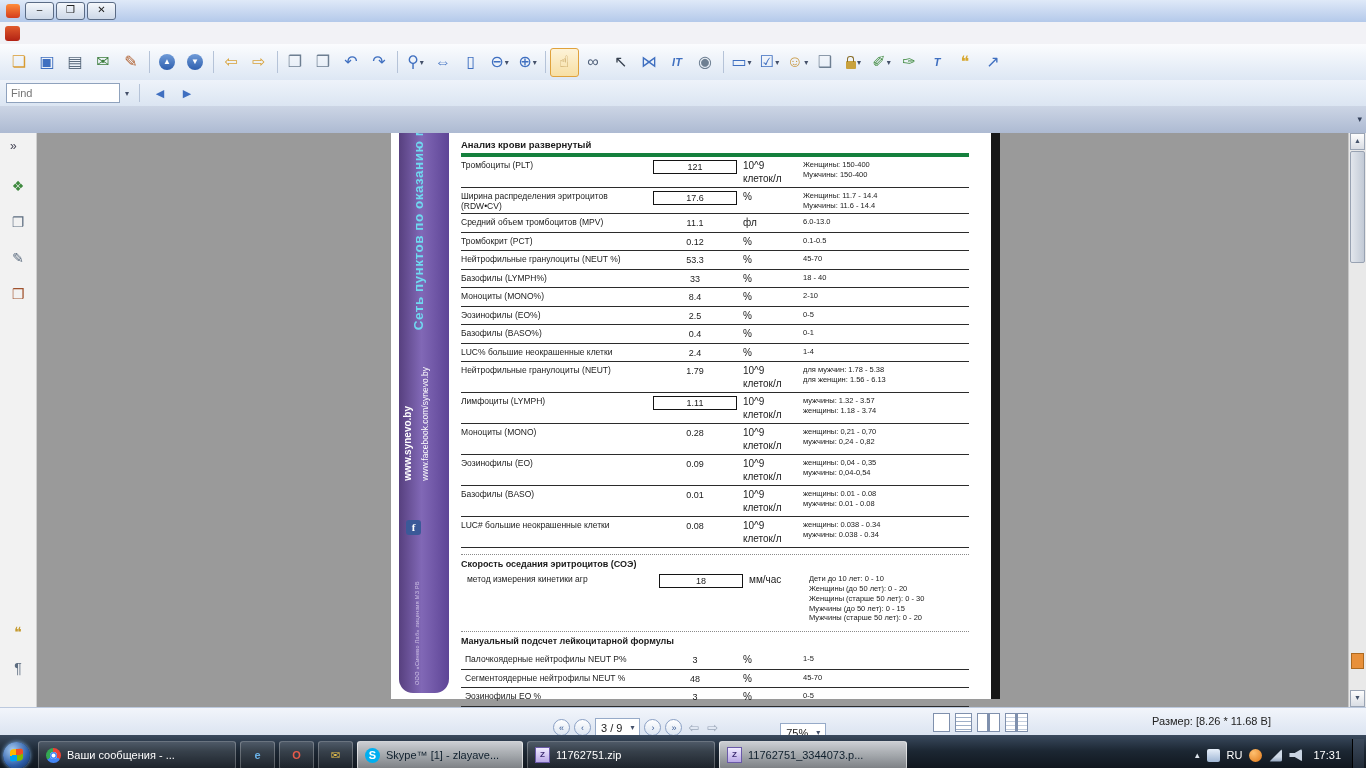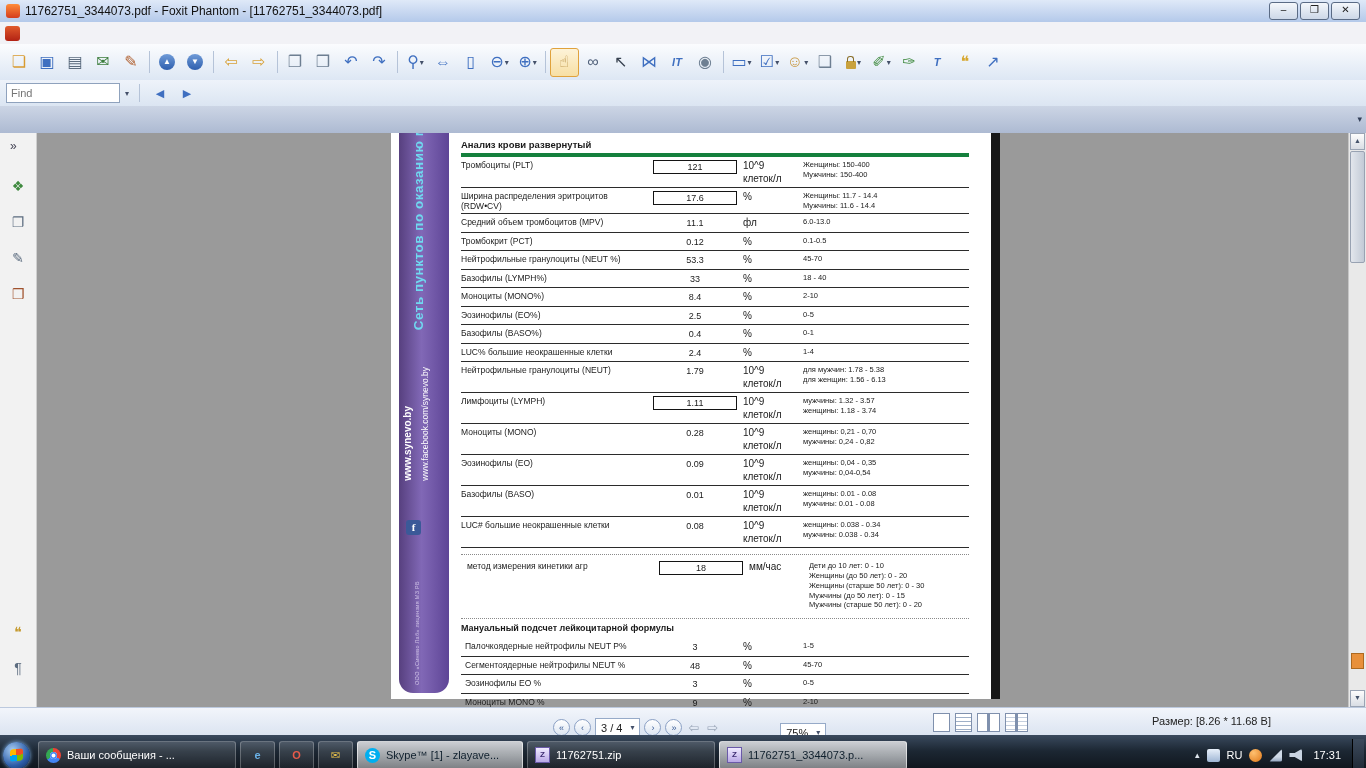--- a/index.html
+++ b/index.html
@@ -148,21 +148,20 @@
   .tray-time{font-size:11px;padding:0 4px;}
   .peek{width:11px;height:33px;border-left:1px solid #000;background:linear-gradient(#3c4a5c,#1e2733);}
 </style>
 </head>
 <body>
 
 <div>
 
   <div class="titlebar">
     <div class="app-ico"></div>
-    <div class="wtitle">11762751_3344073.pdf - Foxit Phantom - [11762751_3344073.pdf]</div>
     <div class="winbtns">
       <div class="wbtn">–</div>
       <div class="wbtn">❐</div>
       <div class="wbtn">✕</div>
     </div>
   </div>
 
   <div class="menubar">
     <div class="pdf-badge"></div>
     <div style="display:flex">
@@ -539,20 +538,21 @@
                   <span class="vbox">0.08</span>
                 </div>
               <div class="c-unit">10^9
 клеток/л</div>
               <div class="c-norm">женщины: 0.038 - 0.34
 мужчины: 0.038 - 0.34</div>
             </div>
             </div>
 
           <div class="dotsep"></div>
+          <div class="sect">Скорость оседания эритроцитов (СОЭ)</div>
           <div class="soerow boxed">
             <div class="c-name" style="padding-left:6px">метод измерения кинетики агр</div>
             <div class="c-val">
                 <span class="vbox">18</span>
               </div>
             <div class="c-unit">мм/час</div>
             <div class="c-norm">Дети до 10 лет:  0 - 10
 Женщины (до 50 лет):  0 - 20
 Женщины (старше 50 лет):  0 - 30
 Мужчины (до 50 лет):  0 - 15
@@ -616,21 +616,21 @@
       <div class="sc-mark"></div>
       <div class="sc-btn sc-down">▼</div>
     </div>
   </div>
 
   <div class="statusbar">
     <div class="sb-nav">
       <div class="sbc">«</div>
       <div class="sbc">‹</div>
       <div class="sb-sel">
-        <span>3 / 4</span>
+        <span>3 / 9</span>
         <span class="dd">▾</span>
       </div>
       <div class="sbc">›</div>
       <div class="sbc">»</div>
       <div class="sb-arrow">⇦</div>
       <div class="sb-arrow">⇨</div>
       <div class="sb-sel sb-zoom">
         <span>75%</span>
         <span class="dd">▾</span>
       </div>

